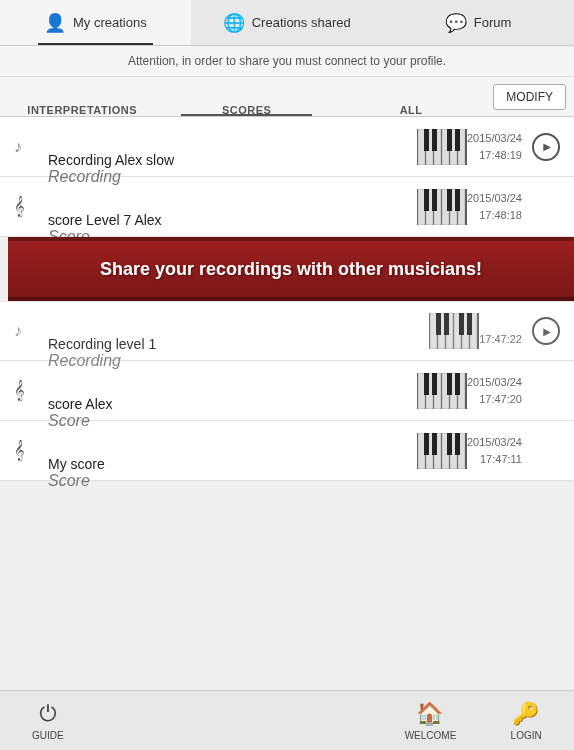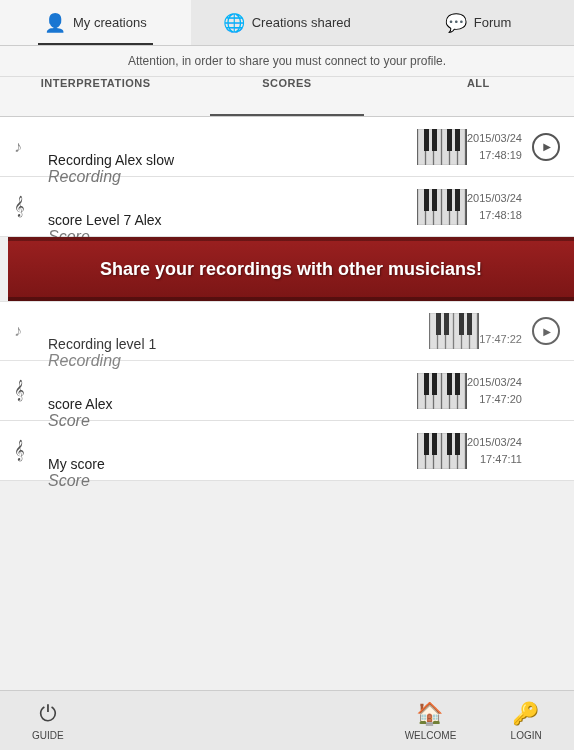--- a/index.html
+++ b/index.html
@@ -71,21 +71,21 @@
       flex: 1;
       text-align: center;
       font-size: 11px;
       font-weight: 600;
       letter-spacing: 0.5px;
       color: #555;
       cursor: pointer;
       padding: 0 4px;
       height: 100%;
       display: flex;
-      align-items: flex-start;
+      align-items: flex-end;
       justify-content: center;
       position: relative;
     }
     .filter-tab.active::after {
       content: '';
       position: absolute;
       bottom: 0;
       left: 10%;
       width: 80%;
       height: 2px;
@@ -270,20 +270,21 @@
 <div class="filter-bar">
   <div class="filter-tab">
     <span>INTERPRETATIONS</span>
   </div>
   <div class="filter-tab active">
     <span>SCORES</span>
   </div>
   <div class="filter-tab">
     <span>ALL</span>
   </div>
+  <button class="modify-btn">MODIFY</button>
 </div>
 
 <div class="list-wrapper">
   <div class="list-container">
 
     <div class="list-item">
       <span class="item-icon" style="font-style:normal;font-size:16px;">♪</span>
       <div class="item-text">
         <div class="item-title">Recording Alex slow</div>
         <div class="item-subtitle">Recording</div>

